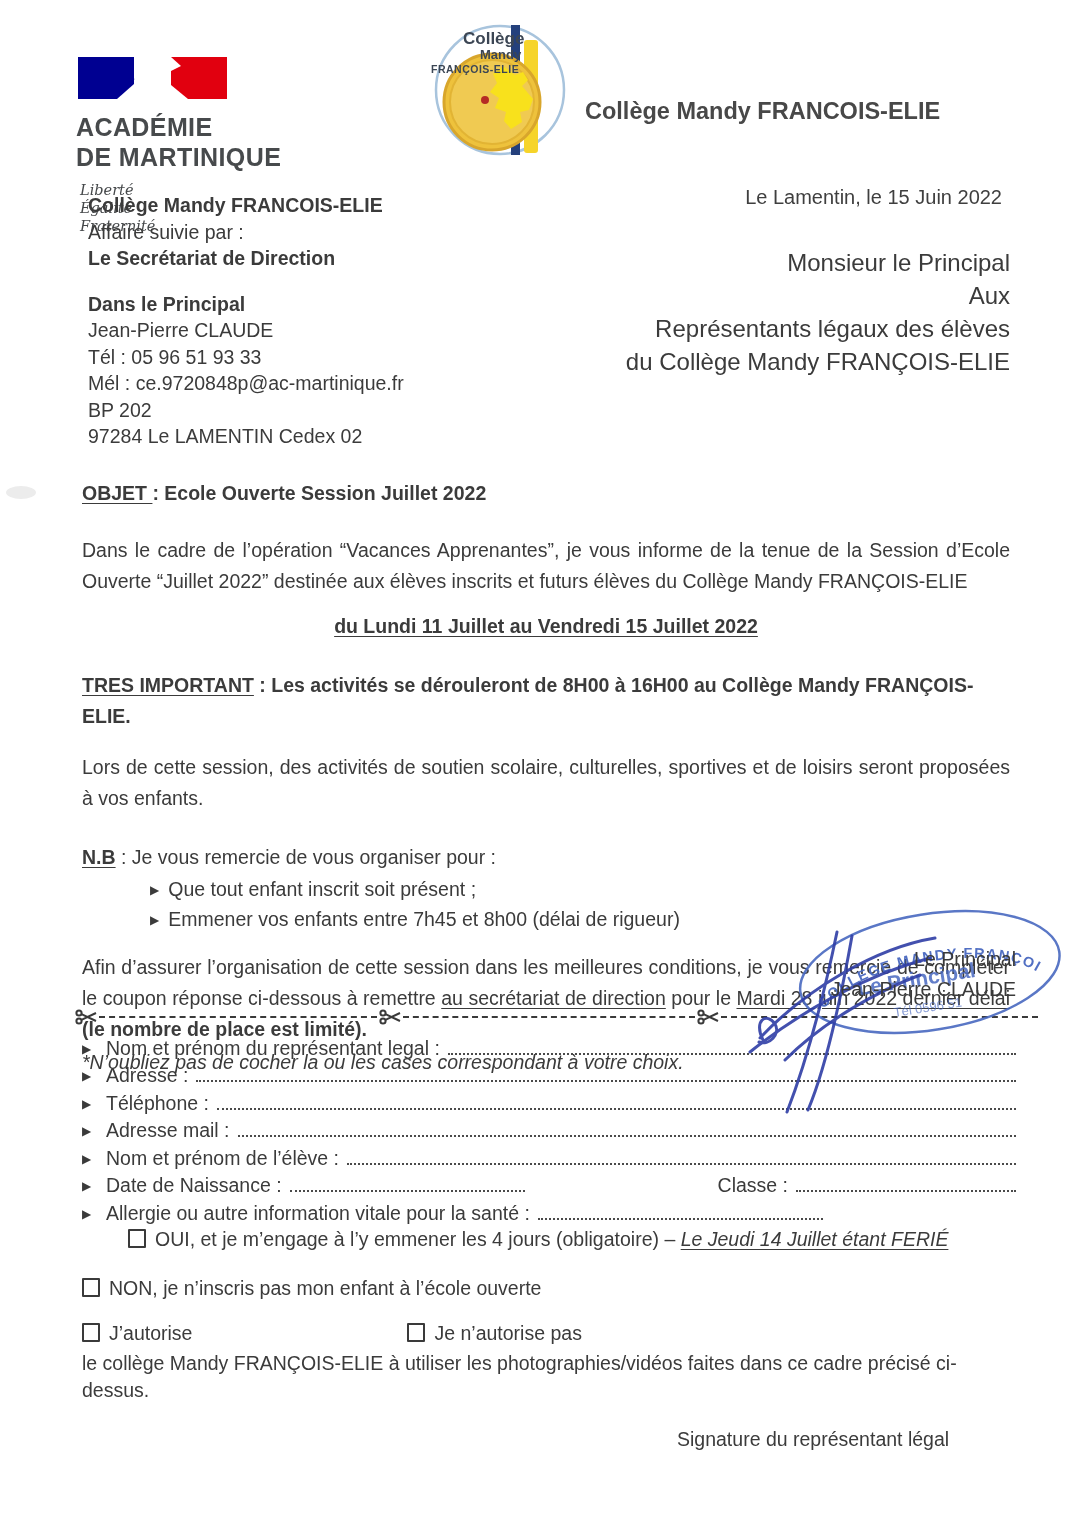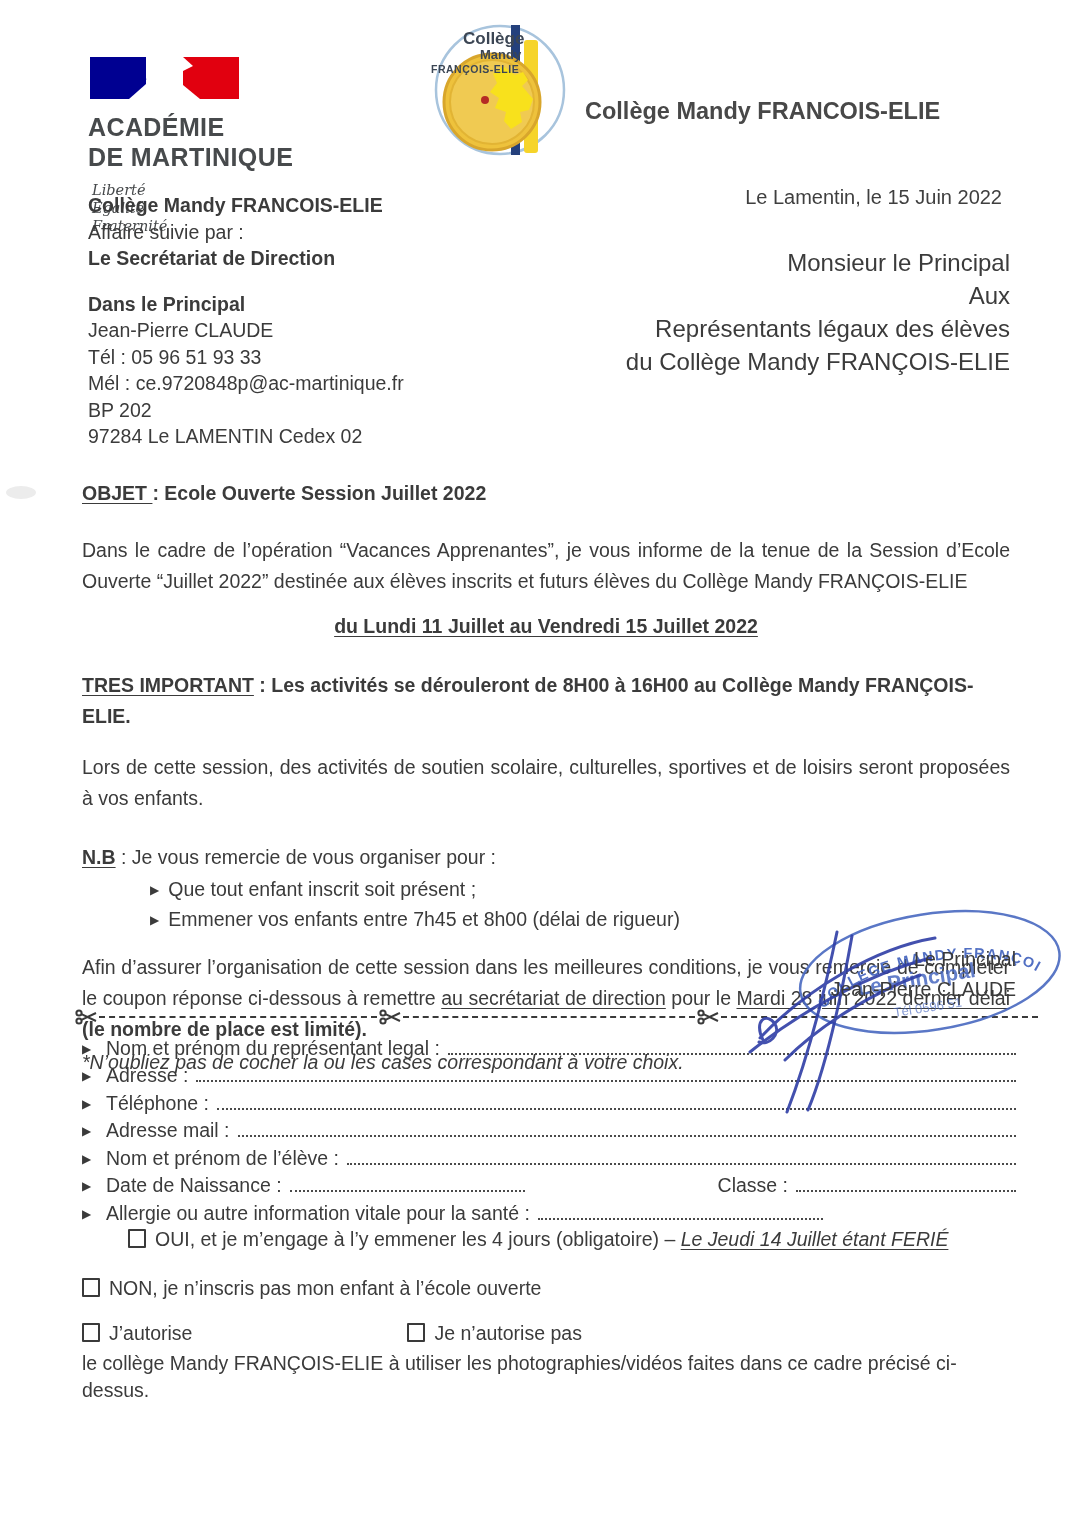--- a/index.html
+++ b/index.html
@@ -3,21 +3,21 @@
 <meta charset="utf-8">
 <style>
   html,body{margin:0;padding:0;background:#ffffff;}
   .page{position:relative;width:1086px;height:1536px;background:#fff;overflow:hidden;
         font-family:"Liberation Sans",sans-serif;color:#3b3b3b;}
   .abs{position:absolute;}
   .b{font-weight:bold;}
   .u{text-decoration:underline;text-underline-offset:3px;}
   .i{font-style:italic;}
   
-  .marianne{left:88px;top:55px;width:230px;}
+  .marianne{left:76px;top:55px;width:230px;}
   .acad{font-weight:bold;font-size:25px;line-height:30px;color:#474a4c;letter-spacing:.4px;margin-top:7px;}
   .motto{font-family:"DejaVu Serif",serif;font-style:italic;font-size:14.5px;line-height:18px;color:#45484a;margin-top:9px;margin-left:4px;}
   .header-title{left:585px;top:98px;font-size:23.5px;font-weight:bold;color:#484848;}
   
   .dateline{top:186px;right:84px;font-size:20px;color:#3f3f3f;}
   .sender{left:88px;top:192px;font-size:19.5px;line-height:26.5px;}
   .sender .gap{height:19px;}
   .recipient{top:246px;right:76px;text-align:right;font-size:24px;line-height:33px;}
   
   .content{left:82px;top:478px;width:928px;font-size:19.5px;line-height:31px;}
@@ -242,15 +242,16 @@
       <span class="checkbox"></span><span>OUI, et je m’engage à l’y emmener les 4 jours (obligatoire) – </span><span class="i u">Le Jeudi 14 Juillet étant FERIÉ</span>
     </div>
     <div class="ckrow" style="margin-top:22px;">
       <span class="checkbox"></span><span>NON, je n’inscris pas mon enfant à l’école ouverte</span>
     </div>
     <div class="ckrow" style="margin-top:18px;display:flex;">
       <span><span class="checkbox"></span><span>J’autorise</span></span>
       <span style="margin-left:215px;"><span class="checkbox"></span><span>Je n’autorise pas</span></span>
     </div>
     <div class="ckrow" style="margin-top:3px;">le collège Mandy FRANÇOIS-ELIE à utiliser les photographies/vidéos faites dans ce cadre précisé ci-dessus.</div>
+    <div class="sig-label">Signature du représentant  légal</div>
   </div>
 
 </div>
 
 </body></html>

